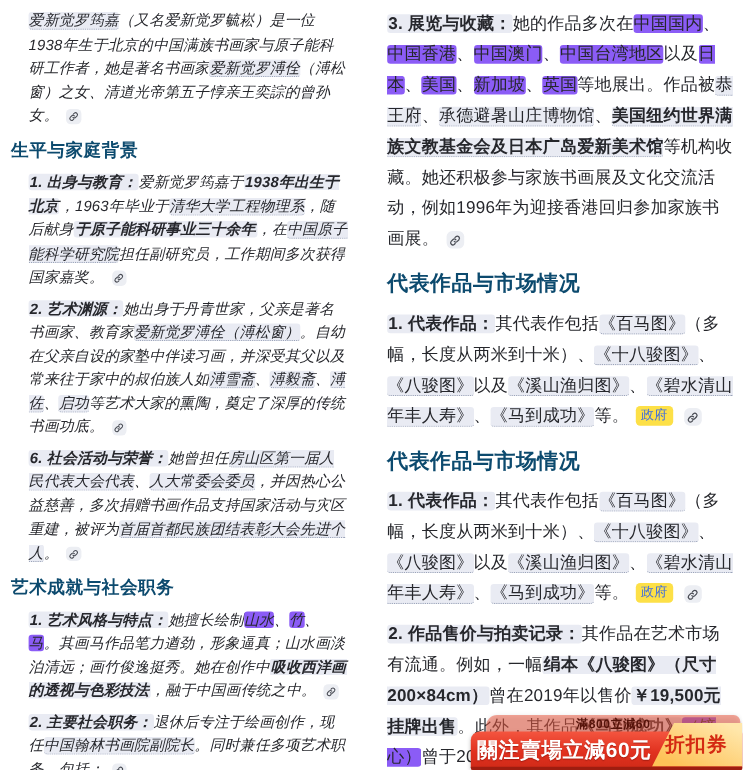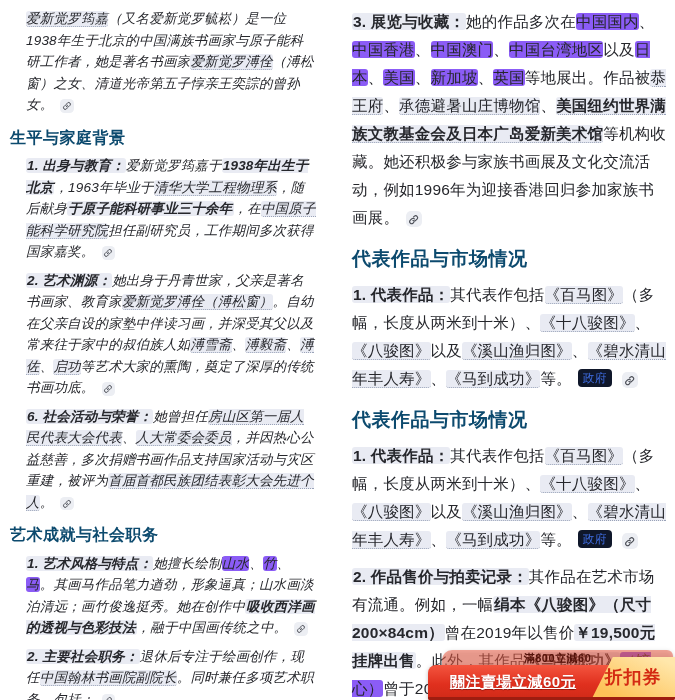--- a/index.html
+++ b/index.html
@@ -18,40 +18,40 @@
   .col-left h2.sec{font-size:16px;margin:11px 0 7px;}
   .col-right h2.sec{font-size:19px;margin:13px 0 8px;}
   ul.roles{margin:2px 0 0;padding-left:17px;}
   ul.roles li{margin:0 0 2.5px;}
   
   .seg-t{}
   .seg-b{font-weight:700;background:#e9ebf3;border-radius:3px;padding:0 1px;}
   .seg-hl{background:#8b5cf6;border-radius:3px;}
   .seg-lk{background:#e9ebf3;border-radius:3px;border-bottom:1.5px dotted #9aa3b8;cursor:pointer;}
   .seg-bl{font-weight:700;background:#e9ebf3;border-radius:3px;border-bottom:1.5px dotted #9aa3b8;cursor:pointer;}
-  .seg-badge{display:inline-block;background:#0f172a;color:#3e6ce0;font-size:.76em;line-height:1.5;
+  .seg-badge{display:inline-block;background:#fde047;color:#3e6ce0;font-size:.76em;line-height:1.5;
     padding:0 5px;border-radius:4px;margin:0 3px 0 6px;vertical-align:2px;cursor:pointer;font-weight:400;}
   .seg-icon{display:inline-flex;align-items:center;justify-content:center;
     width:1.02em;height:1.02em;background:#eceef3;border-radius:32%;
     margin-left:7px;vertical-align:-2px;cursor:pointer;}
   .seg-icon svg{display:block;}
   
   .coupon{position:absolute;right:0;bottom:0;width:247px;height:50px;z-index:5;
     filter:drop-shadow(0 1px 2px rgba(0,0,0,.25));}
   .coupon-strip{position:absolute;top:0;left:14px;right:2px;height:17px;
     background:rgba(235,92,70,.55);border-radius:10px 6px 0 0;
     display:flex;align-items:center;justify-content:center;
     font-size:11px;font-weight:700;color:#56130a;letter-spacing:.5px;}
   .coupon-band{position:absolute;left:0;top:15px;bottom:0;right:0;
     background:linear-gradient(180deg,#f4553f 0%,#e0301e 55%,#cf2a18 100%);
     border-radius:8px 2px 2px 2px;}
   .coupon-main{position:absolute;left:2px;top:17px;bottom:3px;width:166px;
     display:flex;align-items:center;justify-content:center;color:#ffffff;
-    font-weight:700;font-size:15px;letter-spacing:.5px;z-index:2;
-    text-shadow:0 1px 1px rgba(100,5,0,.45);text-decoration:underline;}
+    font-weight:700;font-size:19px;letter-spacing:.5px;z-index:2;
+    text-shadow:0 1px 1px rgba(100,5,0,.45);}
   .coupon-side{position:absolute;right:0;top:7px;bottom:3px;width:84px;
     background:linear-gradient(205deg,#ffe7ab 10%,#fec257 85%);
     clip-path:polygon(26% 0,100% 0,100% 100%,2% 100%);
     display:flex;align-items:center;justify-content:center;
     color:#d42a12;font-weight:700;font-size:18px;letter-spacing:1px;z-index:2;}
   .coupon-bottom{position:absolute;left:0;right:0;bottom:0;height:3px;
     background:#9e1d10;border-radius:0 0 2px 2px;z-index:3;}
 </style>
 </head>
 <body>

